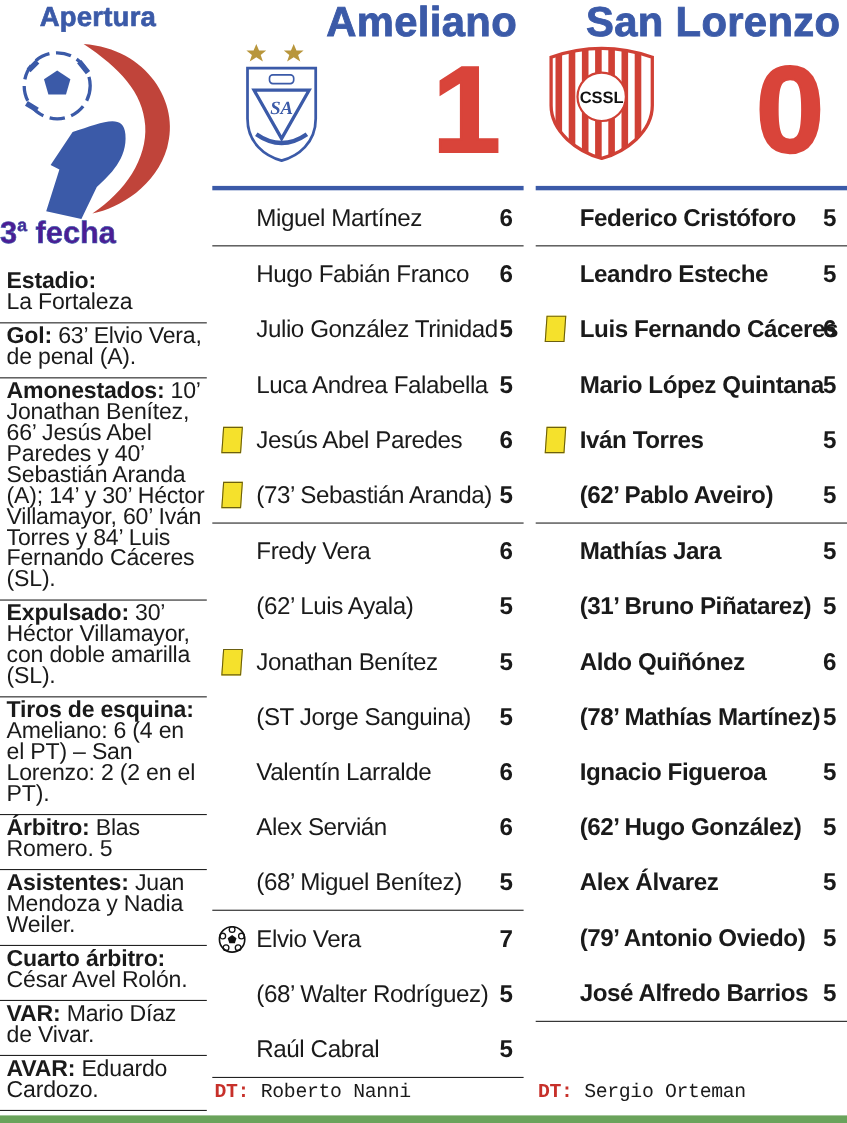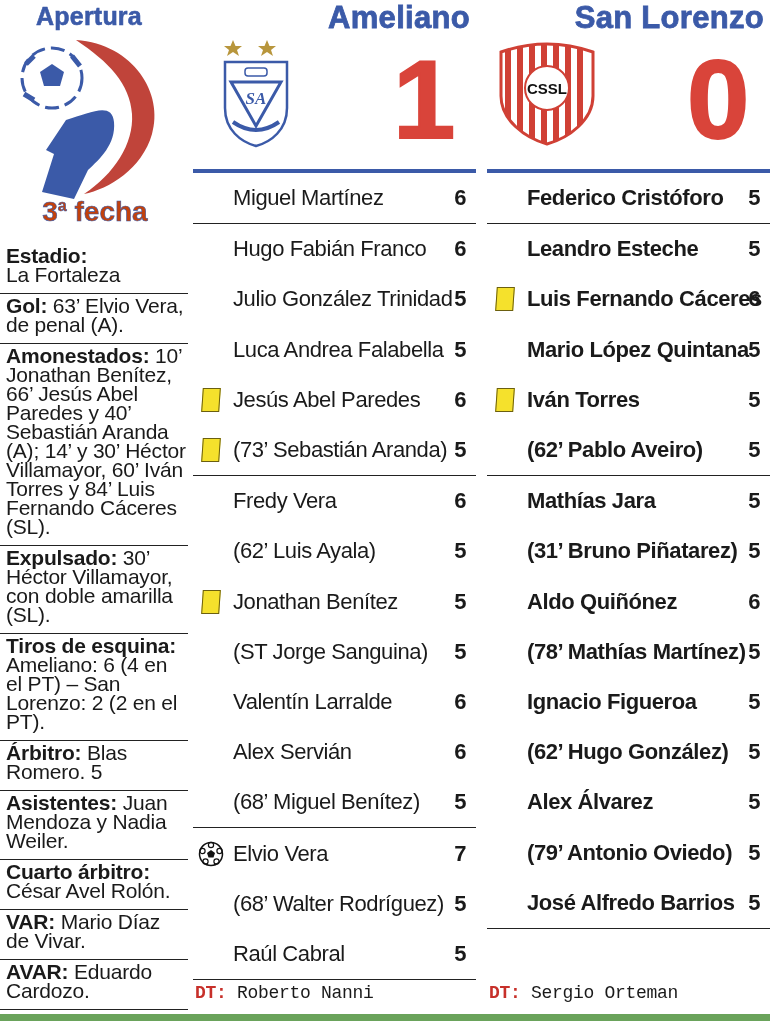--- a/index.html
+++ b/index.html
@@ -2,32 +2,32 @@
 <html><head>
 <meta charset="utf-8">
 <style>
   html, body { margin:0; padding:0; background:#fff; }
   body { width:770px; height:1021px; position:relative; overflow:hidden; font-family:"Liberation Sans", sans-serif; color:#1a1a1a; }
 
   
   .sidebar { position:absolute; left:0; top:0; width:190px; height:807px; }
   .apertura { position:absolute; left:0; width:178px; top:2px; text-align:center; font-weight:900; font-size:25px; color:#3b5aa8; letter-spacing:0.2px; -webkit-text-stroke:0.6px #3b5aa8; }
   .logo { position:absolute; left:14px; top:34px; width:150px; height:170px; }
-  .fecha { position:absolute; left:0; width:190px; top:196px; text-align:center; font-weight:900; font-size:28px; color:#c2410c; -webkit-text-stroke:0.6px #3b5aa8; }
+  .fecha { position:absolute; left:0; width:190px; top:196px; text-align:left; font-weight:900; font-size:28px; color:#4c1d95; -webkit-text-stroke:0.6px #3b5aa8; }
   .fecha sup { font-size:16px; vertical-align:top; position:relative; top:1px; }
 
   .info { position:absolute; left:0; top:244px; width:188px; }
   .info-block { border-bottom:1.5px solid #222; padding:2px 0 9px 6px; font-size:21px; line-height:19px; letter-spacing:-0.2px; }
   .info-block .lbl { font-weight:900; font-family:"Liberation Sans", sans-serif; }
 
   
   .team { position:absolute; top:0; height:1014px; }
   .team.home { left:193px; width:283px; }
   .team.away { left:487px; width:283px; }
-  .team-name { position:absolute; right:6px; top:0px; font-weight:900; font-size:31px; color:#3b5aa8; -webkit-text-stroke:0.8px #3b5aa8; letter-spacing:0.3px; white-space:nowrap; }
+  .team-name { position:absolute; right:6px; top:0px; font-weight:900; font-size:38px; color:#3b5aa8; -webkit-text-stroke:0.8px #3b5aa8; letter-spacing:0.3px; white-space:nowrap; }
   .crest { position:absolute; }
   .score { position:absolute; font-weight:900; color:#d9443a; -webkit-text-stroke:2px #d9443a; font-size:112px; line-height:100px; }
   .blue-rule { position:absolute; left:0; right:0; top:169px; height:4px; background:#3b5aa8; }
 
   .lineup { position:absolute; left:0; right:0; top:173px; }
   .row { position:relative; height:50.2px; display:flex; align-items:center; font-size:22px; letter-spacing:-0.4px; }
   .row.sep { border-bottom:1.5px solid #222; }
   .row .mark { position:absolute; left:9px; width:16px; height:22px; }
   .row .name { position:absolute; left:40px; white-space:nowrap; }
   .team.away .row .name { left:40px;font-weight:bold; }

